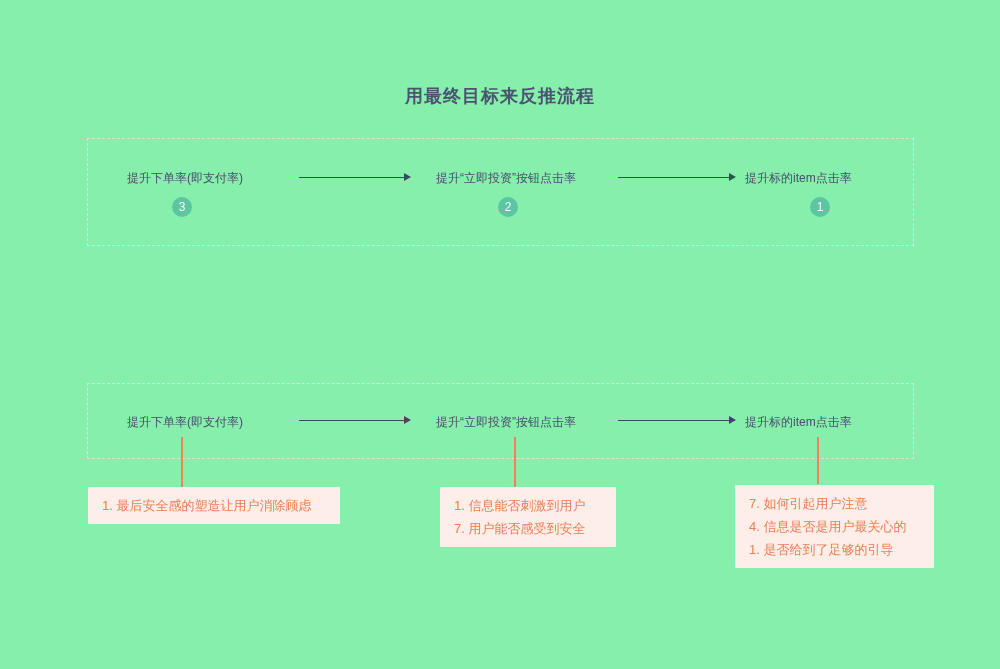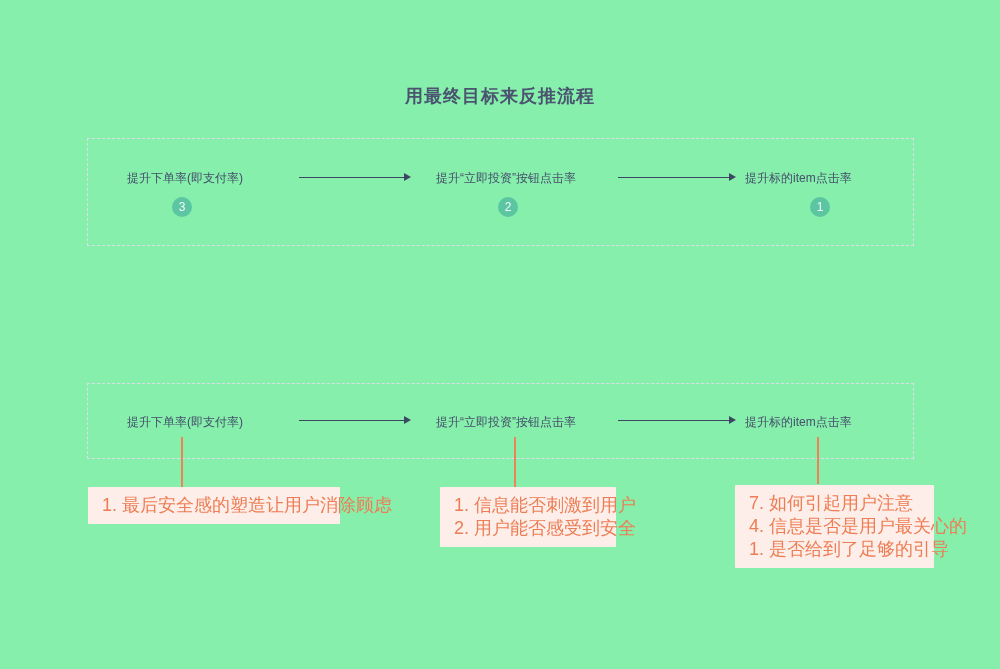--- a/index.html
+++ b/index.html
@@ -52,21 +52,21 @@
     border-left:7px solid #3d4763;
     border-top:4.5px solid transparent;
     border-bottom:4.5px solid transparent;
   }
   .connector { position:absolute; width:2px; background:#ef8259; }
   .pos-c1 { left:181px; top:437px; height:50px; }
   .pos-c2 { left:514px; top:437px; height:50px; }
   .pos-c3 { left:817px; top:437px; height:47px; }
   .note {
     position:absolute; background:#fdeee9; color:#ed7d54;
-    font-size:18px; line-height:23px; padding:7px 14px;
+    font-size:13px; line-height:23px; padding:7px 14px;
     box-sizing:border-box; border-radius:1px;
   }
   .note div { white-space:nowrap; }
   .pos-n1 { left:88px;  top:487px; width:252px; }
   .pos-n2 { left:440px; top:487px; width:176px; }
   .pos-n3 { left:735px; top:485px; width:199px; }
 </style>
 </head>
 <body>
 
@@ -109,21 +109,21 @@
 
   <div class="connector pos-c1"></div>
   <div class="connector pos-c2"></div>
   <div class="connector pos-c3"></div>
 
   <div class="note pos-n1">
     <div>1. 最后安全感的塑造让用户消除顾虑</div>
   </div>
   <div class="note pos-n2">
     <div>1. 信息能否刺激到用户</div>
-    <div>2. 用户能否感受到安全</div>
+    <div>7. 用户能否感受到安全</div>
   </div>
   <div class="note pos-n3">
     <div>7. 如何引起用户注意</div>
     <div>4. 信息是否是用户最关心的</div>
     <div>1. 是否给到了足够的引导</div>
   </div>
 
 </div>
 
 </body></html>

